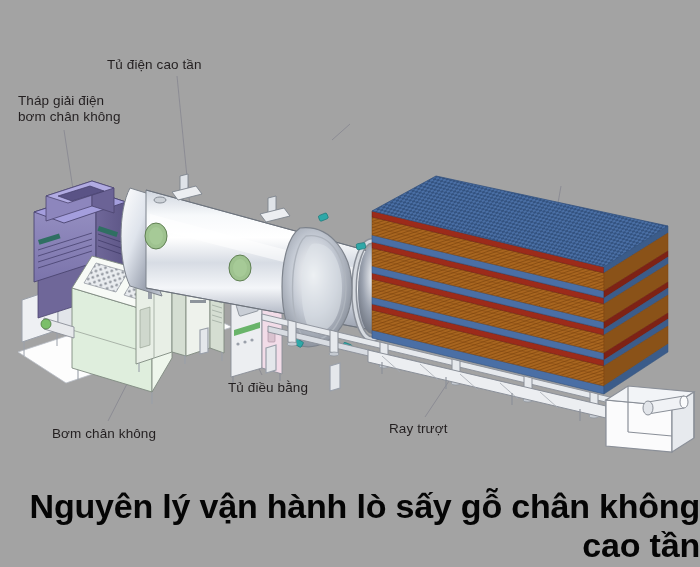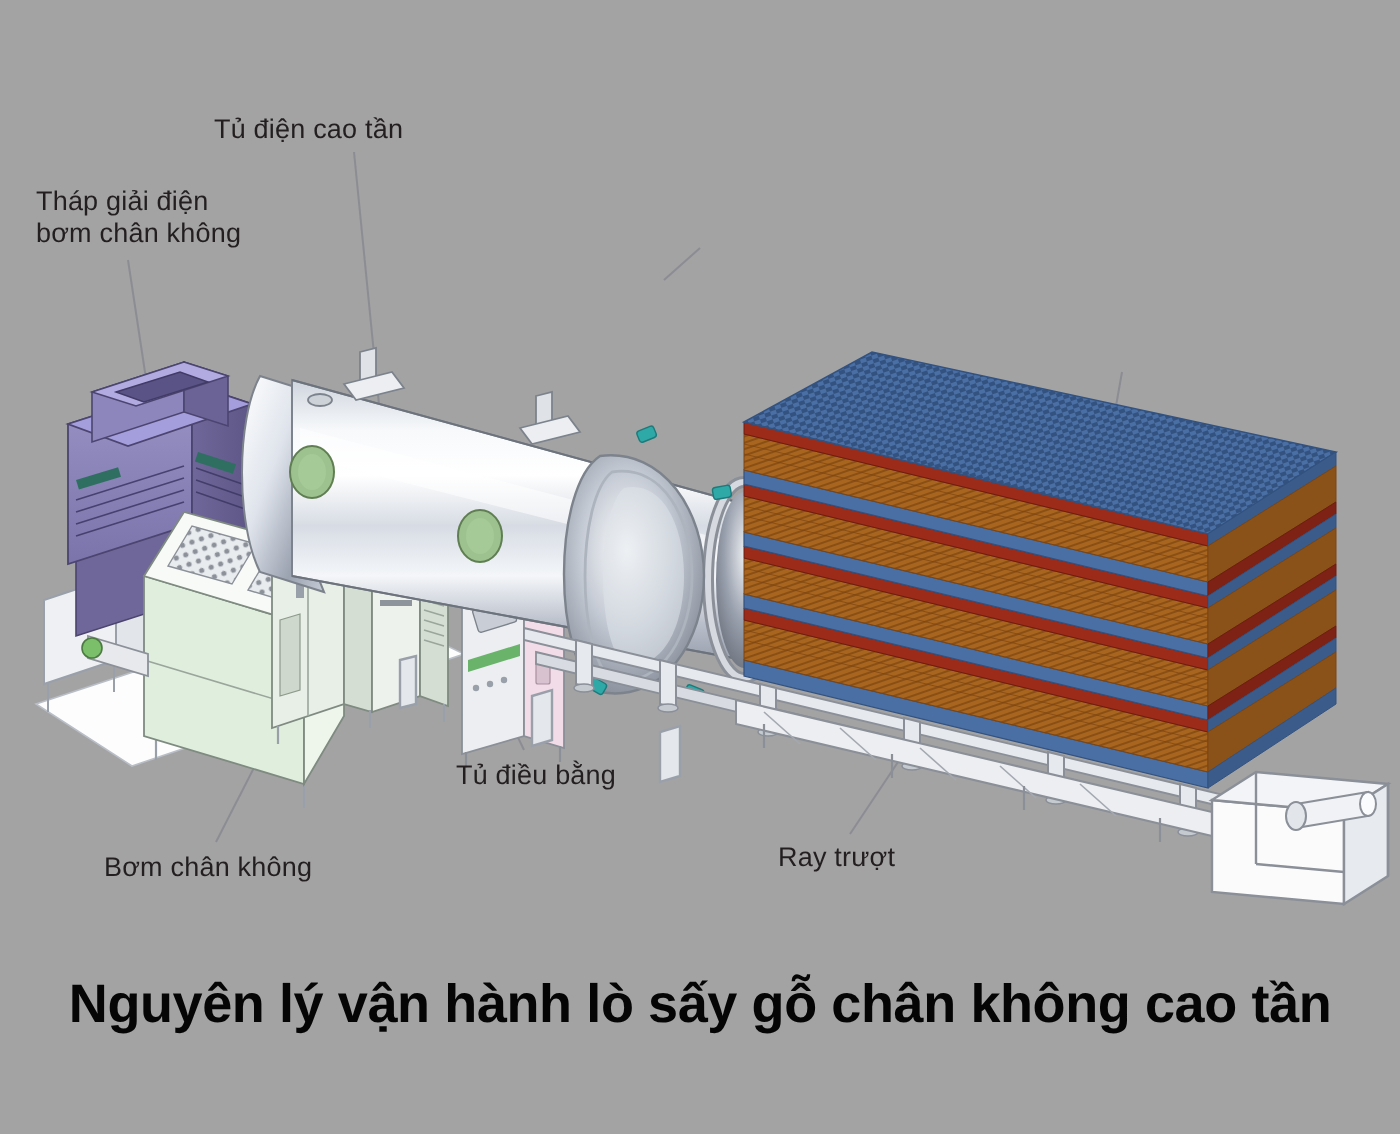--- a/index.html
+++ b/index.html
@@ -21,24 +21,24 @@
     font-size: 13.5px;
     color: #231f20;
     white-space: pre;
     line-height: 16px;
     letter-spacing: .1px;
   }
   #title {
     position: absolute;
     left: 0; right: 0;
     top: 487px;
-    text-align: center;
+    text-align: right;
     font-family: "Liberation Sans", sans-serif;
     font-weight: bold;
-    font-size: 27px;
+    font-size: 34px;
     color: #050505;
     letter-spacing: -0.2px;
   }
 </style>
 </head>
 <body>
 
 <div id="stage">
 
   <svg id="scene" viewBox="0 0 700 567">

